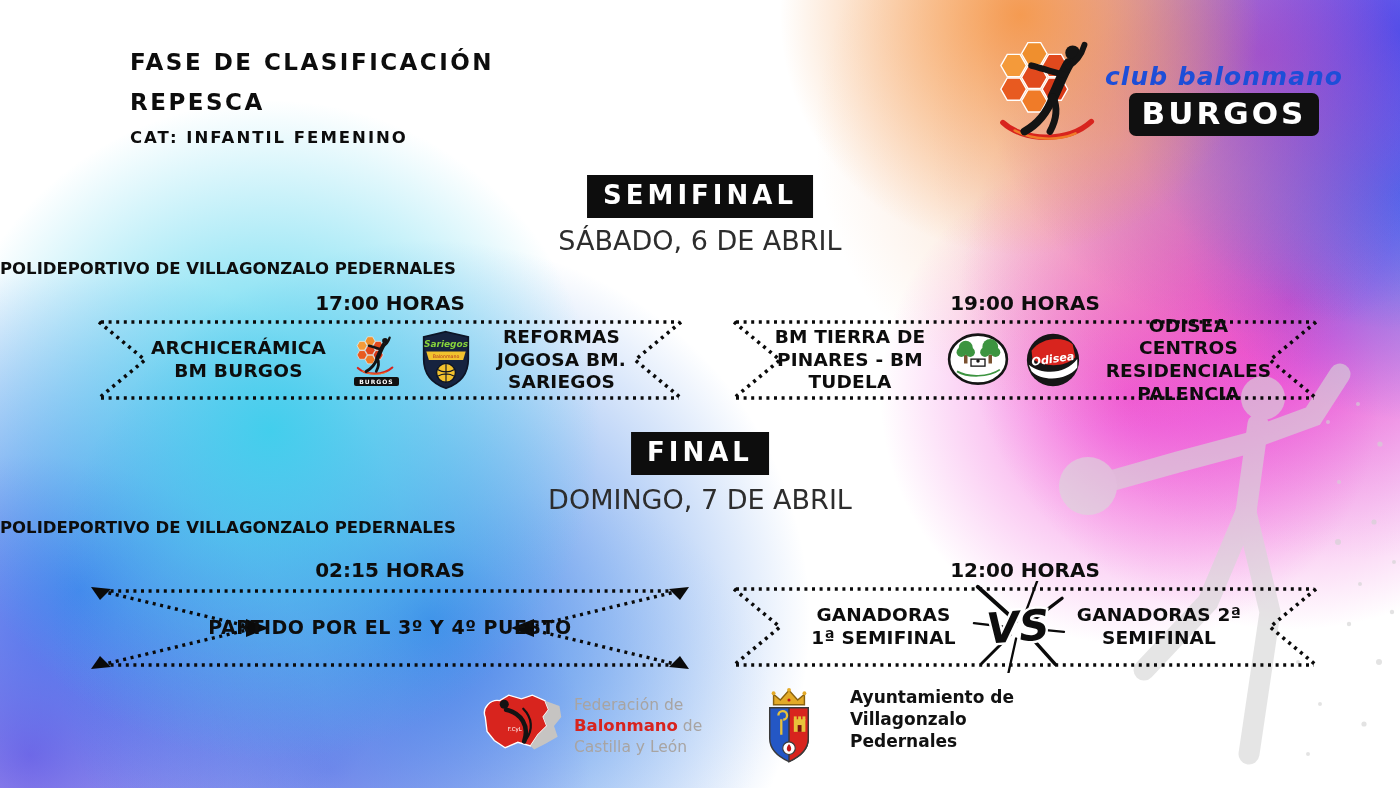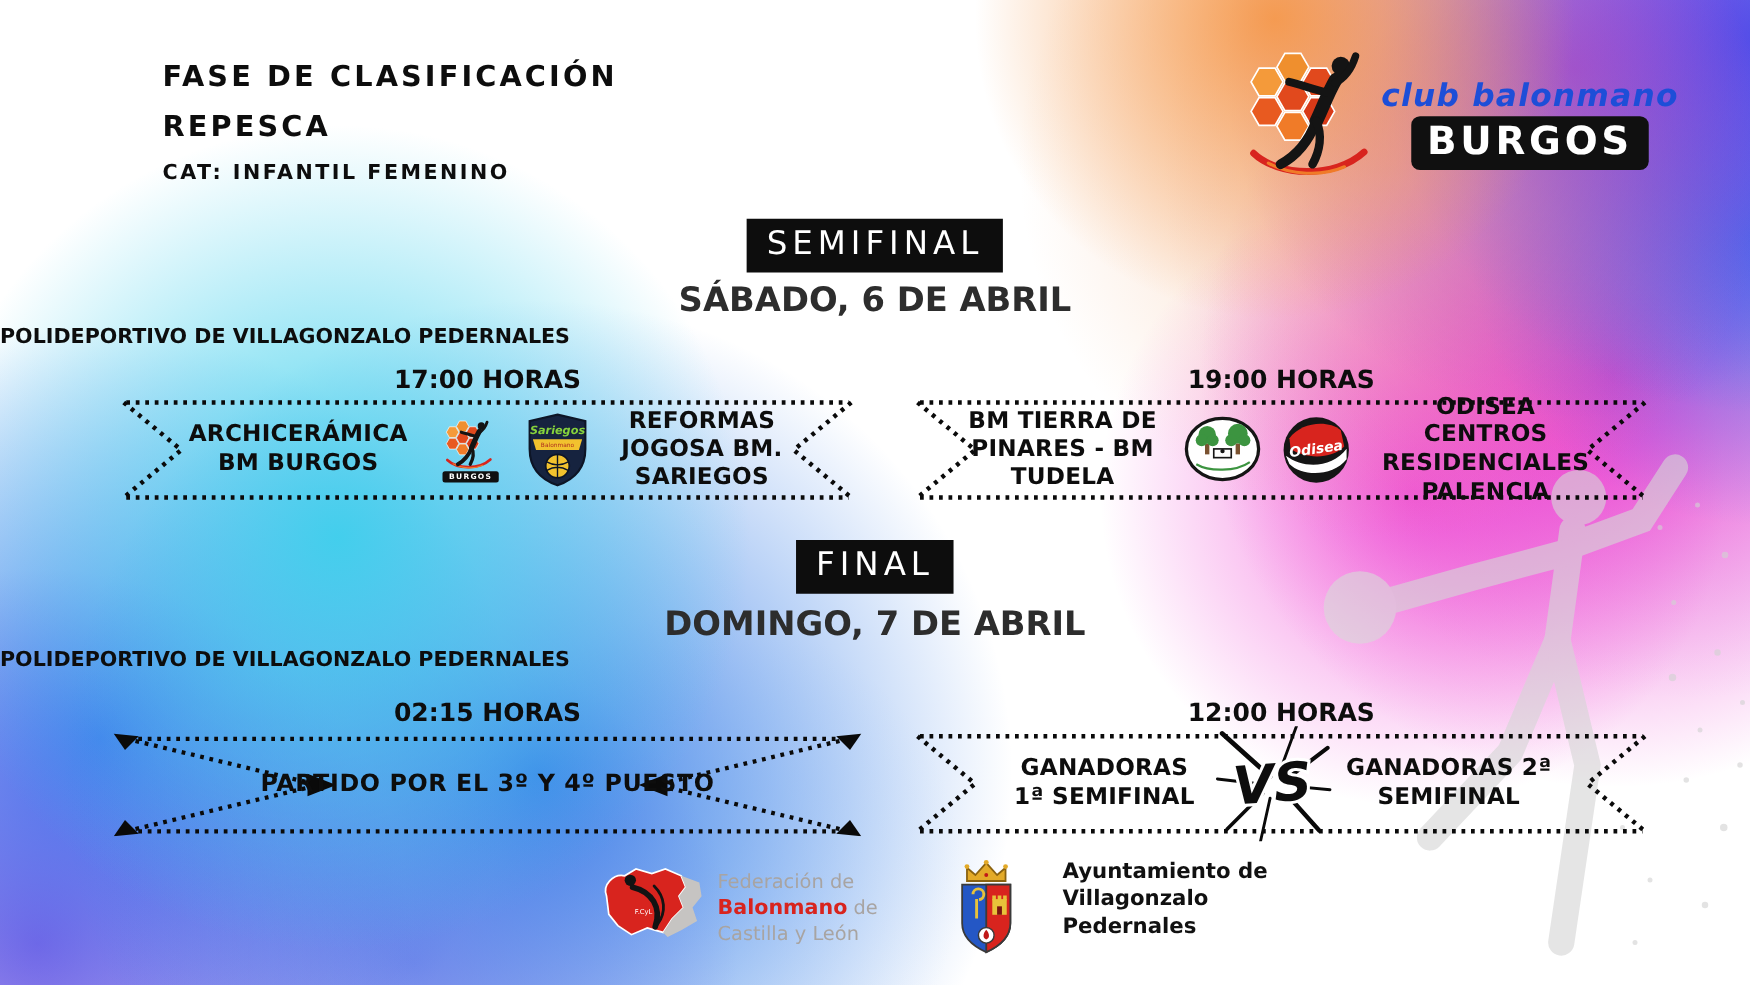--- a/index.html
+++ b/index.html
@@ -38,25 +38,25 @@
 
   .club-logo{position:absolute;left:993px;top:38px;display:flex;align-items:center;}
   .club-icon-big{width:118px;height:118px;flex:none;}
   .club-text{display:flex;flex-direction:column;align-items:center;margin-left:-6px;margin-top:4px;}
   .club-script{font-style:italic;font-weight:600;font-size:25px;color:#1d4ed8;letter-spacing:1px;}
   .club-box{background:#101010;color:#fff;font-weight:bold;font-size:31px;letter-spacing:3px;
             padding:2px 13px 5px;border-radius:7px;margin-top:2px;}
 
   
   .sec-heading{position:absolute;left:50%;transform:translateX(-50%);
-    background:#0d0d0d;color:#fff;font-weight:normal;font-size:26px;letter-spacing:4px;
+    background:#0d0d0d;color:#fff;font-weight:bold;font-size:26px;letter-spacing:4px;
     padding:5px 16px 8px;}
   .h-semi{top:175px;}
   .h-final{top:432px;}
-  .sec-date{position:absolute;left:0;width:100%;text-align:center;font-size:27px;color:#2d2d2d;font-weight:bold;}
+  .sec-date{position:absolute;left:0;width:100%;text-align:center;font-size:27px;color:#2d2d2d;}
   .d-semi{top:225px;} .d-final{top:484px;}
   .sec-venue{position:absolute;left:0;width:100%;font-size:16.5px;font-weight:bold;}
   .v-semi{top:259px;} .v-final{top:518px;}
 
   
   .match{position:absolute;width:610px;}
   .m1{left:85px;top:291px;} .m2{left:720px;top:291px;}
   .m3{left:85px;top:558px;} .m4{left:720px;top:558px;}
   .time{text-align:center;font-weight:bold;font-size:20px;margin-bottom:3px;}
   .ribbon{position:relative;height:84px;}

